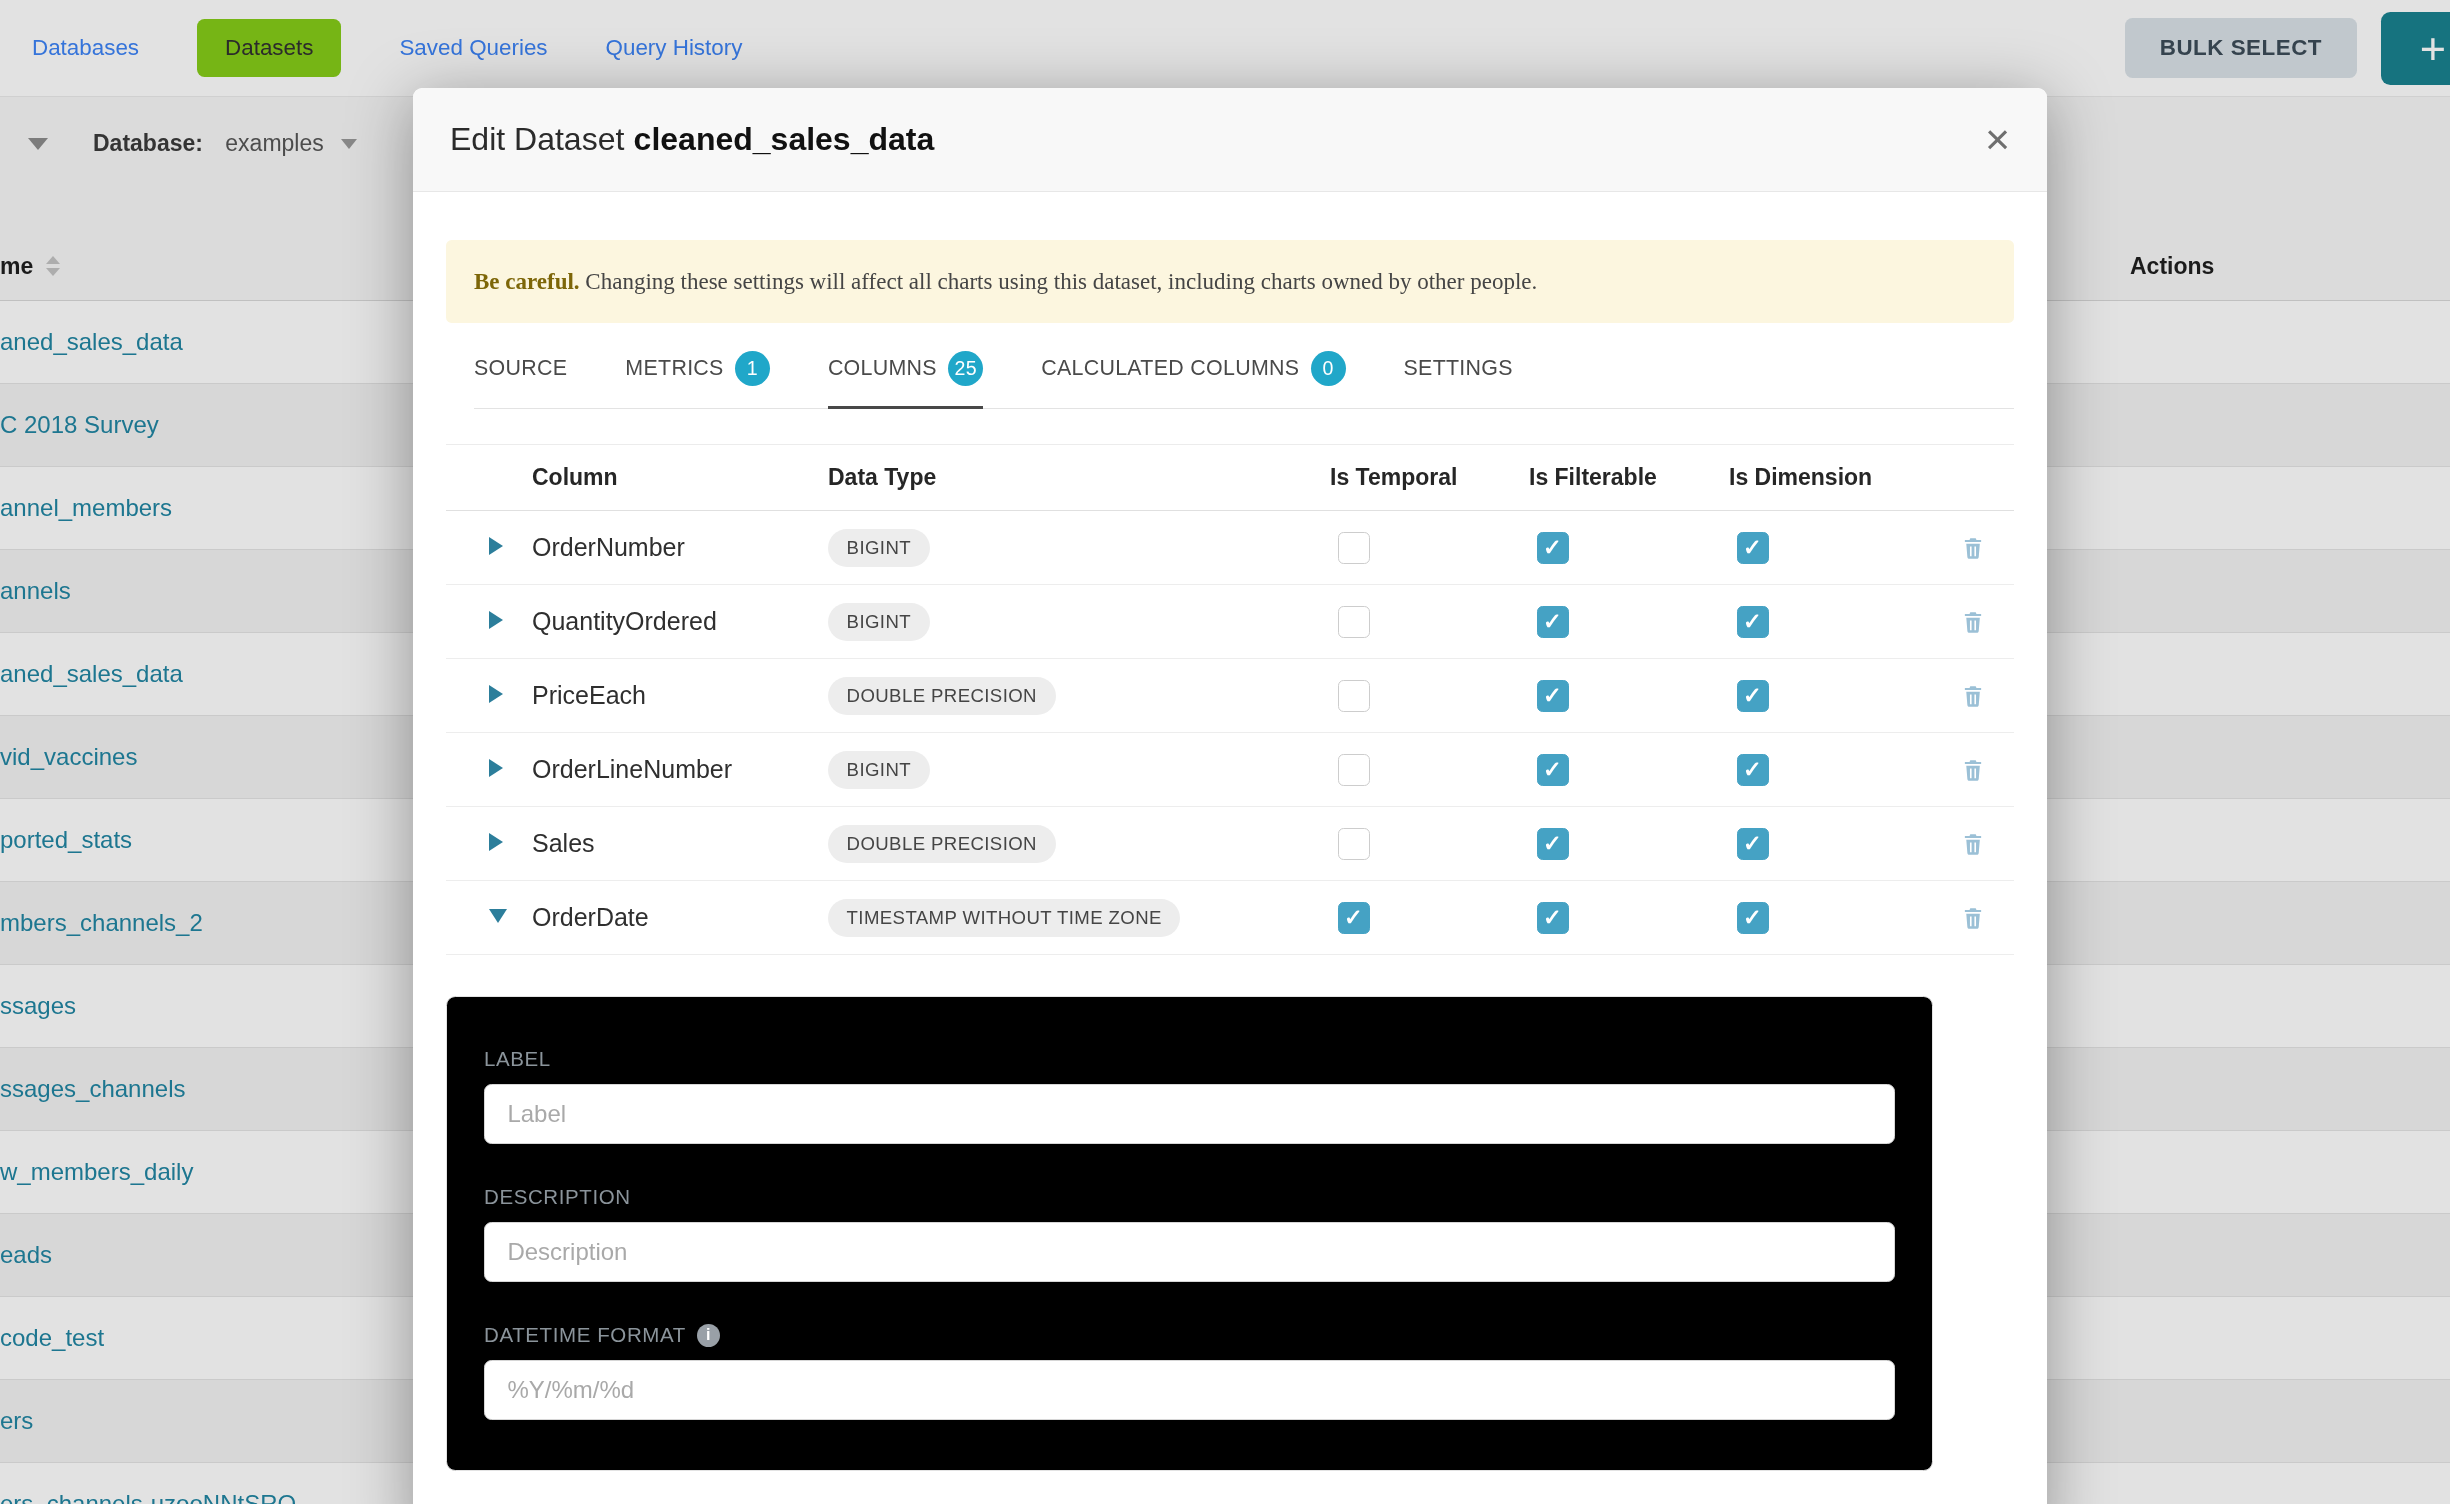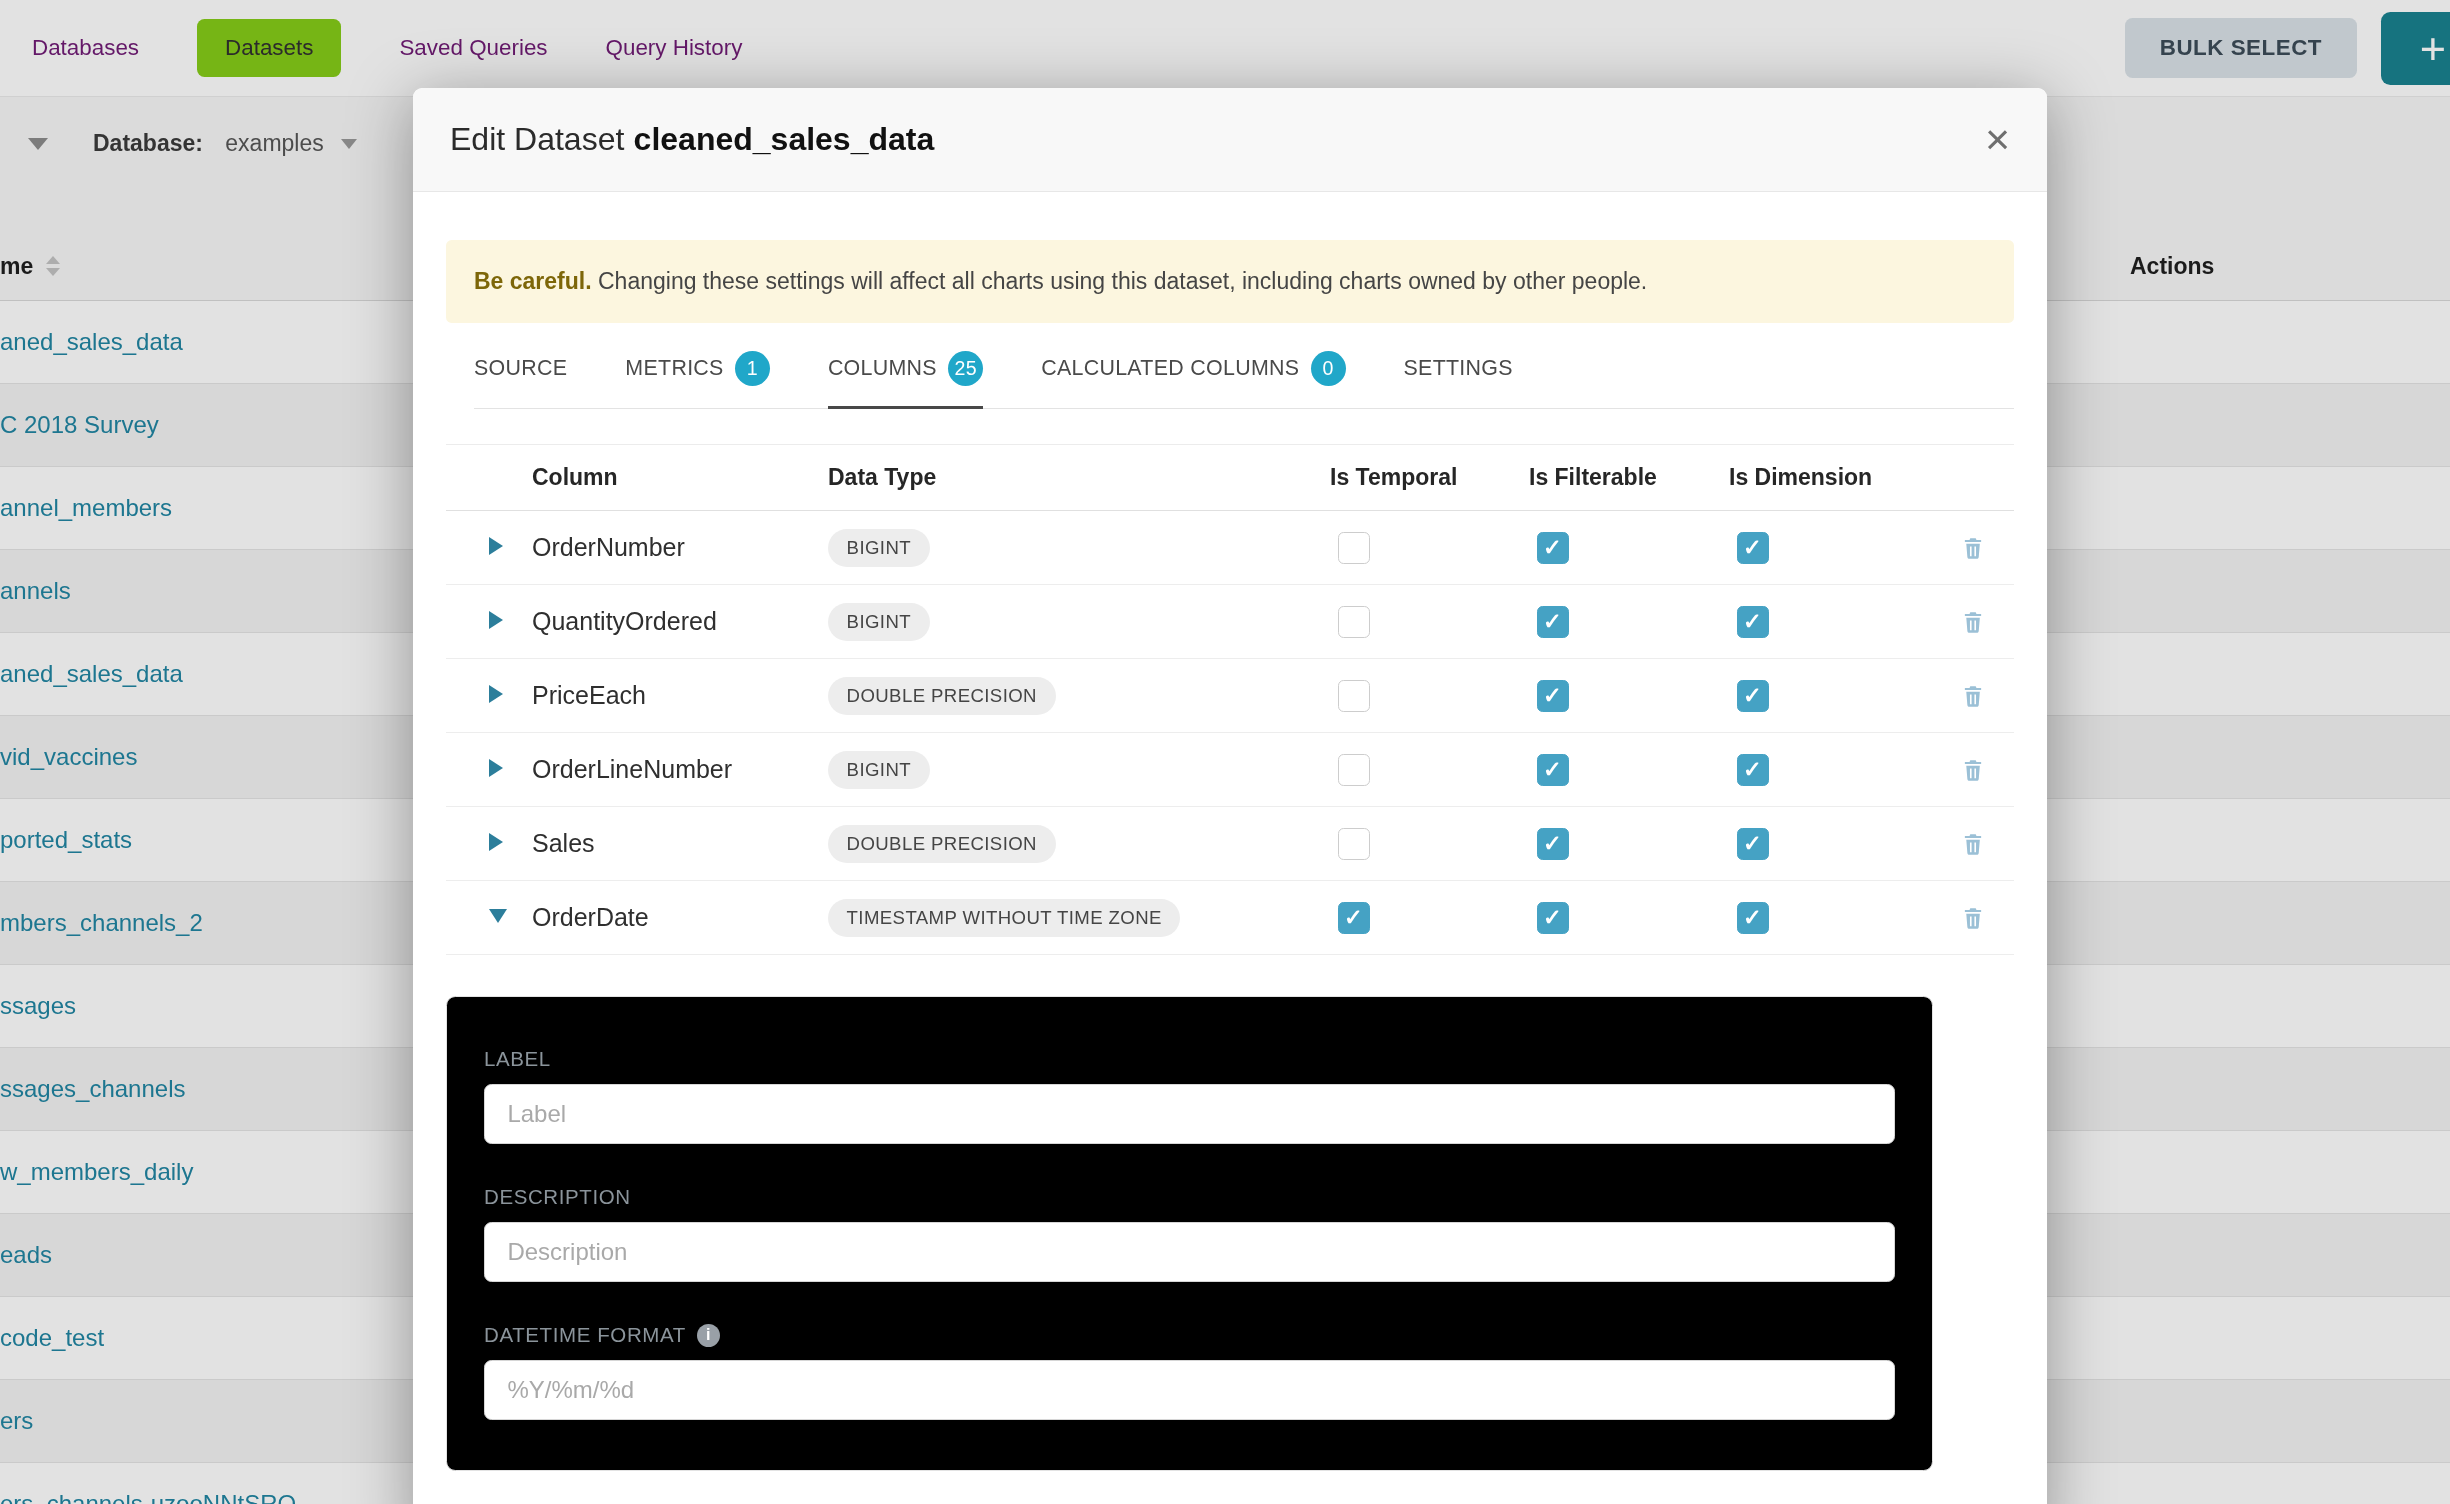--- a/index.html
+++ b/index.html
@@ -19,21 +19,21 @@
     background:#f7f7f7;font-family:"Liberation Sans",sans-serif;
     -webkit-font-smoothing:antialiased;
   }
 
   
   .topnav{
     position:absolute;top:0;left:0;width:100%;height:97px;background:#ffffff;
     display:flex;align-items:center;padding:0 0 0 32px;box-sizing:border-box;
     border-bottom:0.9px solid #ebebeb;
   }
-  .nav-item{font-size:22.4px;color:#701a75;margin-right:58px;white-space:nowrap;}
+  .nav-item{font-size:22.4px;color:#3b82f6;margin-right:58px;white-space:nowrap;}
   .nav-item.active{background:#84cc16;border-radius:7.5px;padding:16px 28px;color:#2f2f2f;}
   .bulk-select-btn{
     margin-left:auto;margin-right:24px;height:60px;padding:0 35px;border:none;
     display:flex;align-items:center;background:#dae2e8;color:#3b4b57;
     font-weight:700;font-size:22.4px;border-radius:7.5px;letter-spacing:0.5px;
     font-family:inherit;
   }
   .add-btn{
     width:104px;height:73px;background:var(--add-button);color:#fff;font-size:45px;
     display:flex;align-items:center;justify-content:center;border:none;border-radius:9.3px;
@@ -76,21 +76,21 @@
   .modal-header{
     height:104px;background:#f8f8f8;border-bottom:0.9px solid #e7e7e7;
     display:flex;align-items:center;padding:0 37px;box-sizing:border-box;
     border-radius:9.3px 9.3px 0 0;
   }
   .modal-title{font-size:32px;color:#2b2b2b;}
   .modal-title b{font-weight:700;color:#111;margin-left:9.3px;}
   .close-btn{margin-left:auto;font-size:43px;color:#6f6f6f;background:none;border:none;line-height:1;font-family:inherit;padding:0;}
 
   .modal-body{padding:48px 33px 0;box-sizing:border-box;}
-  .warning{background:var(--warning-bg);border-radius:5.6px;padding:26px 28px;font-size:23px;color:#454545;line-height:1.35;}
+  .warning{background:var(--warning-bg);border-radius:5.6px;padding:26px 28px;font-size:23px;color:#454545;line-height:1.35;font-family:Liberation Serif, serif;}
   .warning b{color:var(--warning-bold);font-weight:700;}
 
   .tabs{display:flex;margin-top:28px;border-bottom:0.9px solid #e3e3e3;margin-left:28px;}
   .tab{position:relative;display:flex;align-items:center;padding-bottom:22.4px;margin-right:58px;font-size:21.4px;color:#4a4a4a;letter-spacing:0.3px;white-space:nowrap;}
   .tab-badge{
     margin-left:11.2px;min-width:35px;height:35px;border-radius:17.7px;background:var(--accent);
     color:#fff;font-size:19.6px;display:inline-flex;align-items:center;justify-content:center;
     padding:0 3.7px;box-sizing:border-box;
   }
   .tab.active::after{content:"";position:absolute;left:0;right:0;bottom:-0.9px;height:3.7px;background:var(--active-tab-ink);}

